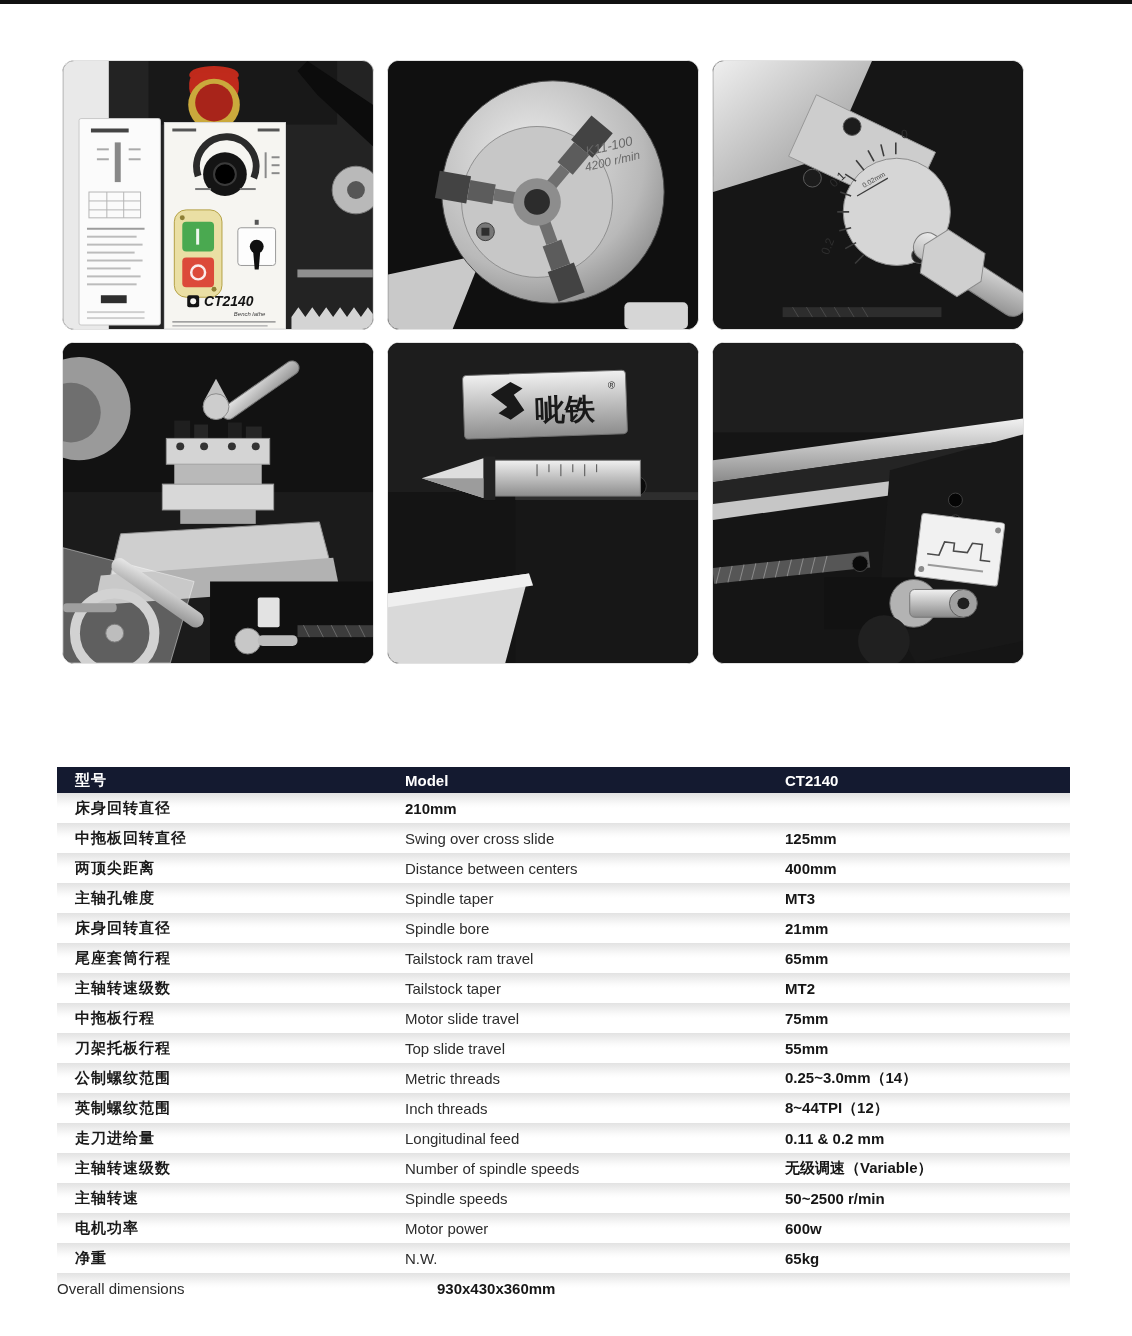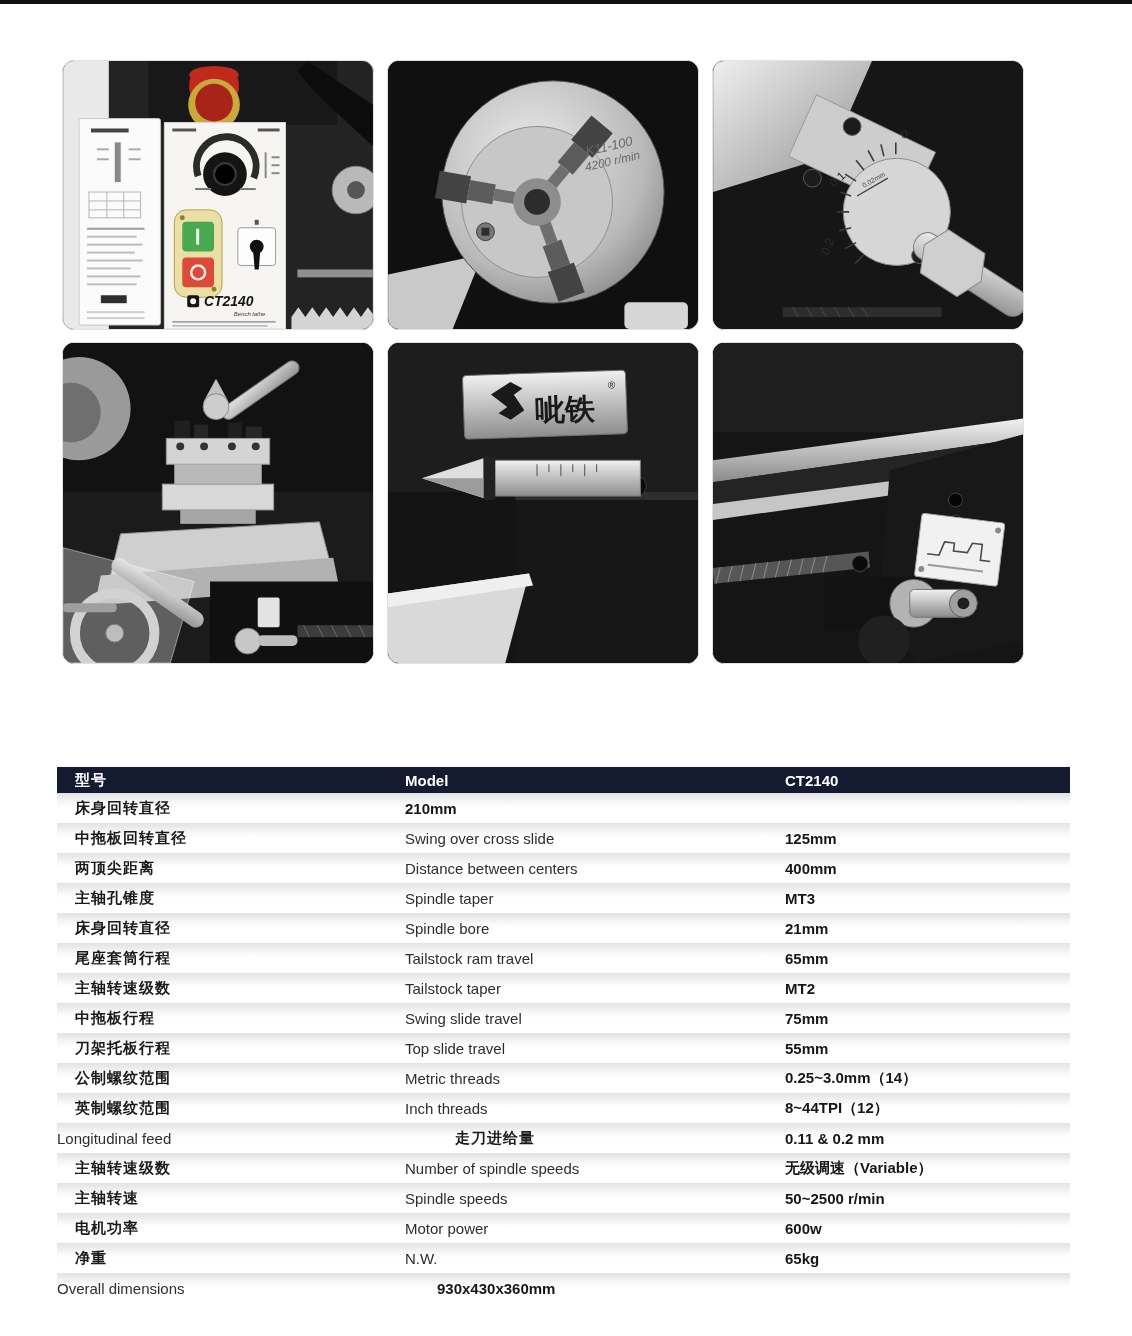--- a/index.html
+++ b/index.html
@@ -418,21 +418,21 @@
   </div>
 
   <div class="spec-row">
     <div class="cell cell-cn">主轴转速级数</div>
     <div class="cell cell-en">Tailstock taper</div>
     <div class="cell cell-val">MT2</div>
   </div>
 
   <div class="spec-row">
     <div class="cell cell-cn">中拖板行程</div>
-    <div class="cell cell-en">Swing slide travel</div>
+    <div class="cell cell-en">Motor slide travel</div>
     <div class="cell cell-val">75mm</div>
   </div>
 
   <div class="spec-row">
     <div class="cell cell-cn">刀架托板行程</div>
     <div class="cell cell-en">Top slide travel</div>
     <div class="cell cell-val">55mm</div>
   </div>
 
   <div class="spec-row">
@@ -441,22 +441,22 @@
     <div class="cell cell-val">0.25~3.0mm（14）</div>
   </div>
 
   <div class="spec-row">
     <div class="cell cell-cn">英制螺纹范围</div>
     <div class="cell cell-en">Inch threads</div>
     <div class="cell cell-val">8~44TPI（12）</div>
   </div>
 
   <div class="spec-row">
+    <div class="cell cell-cn">走刀进给量</div>
     <div class="cell cell-en">Longitudinal feed</div>
-    <div class="cell cell-cn">走刀进给量</div>
     <div class="cell cell-val">0.11 &amp; 0.2 mm</div>
   </div>
 
   <div class="spec-row">
     <div class="cell cell-cn">主轴转速级数</div>
     <div class="cell cell-en">Number of spindle speeds</div>
     <div class="cell cell-val">无级调速（Variable）</div>
   </div>
 
   <div class="spec-row">

